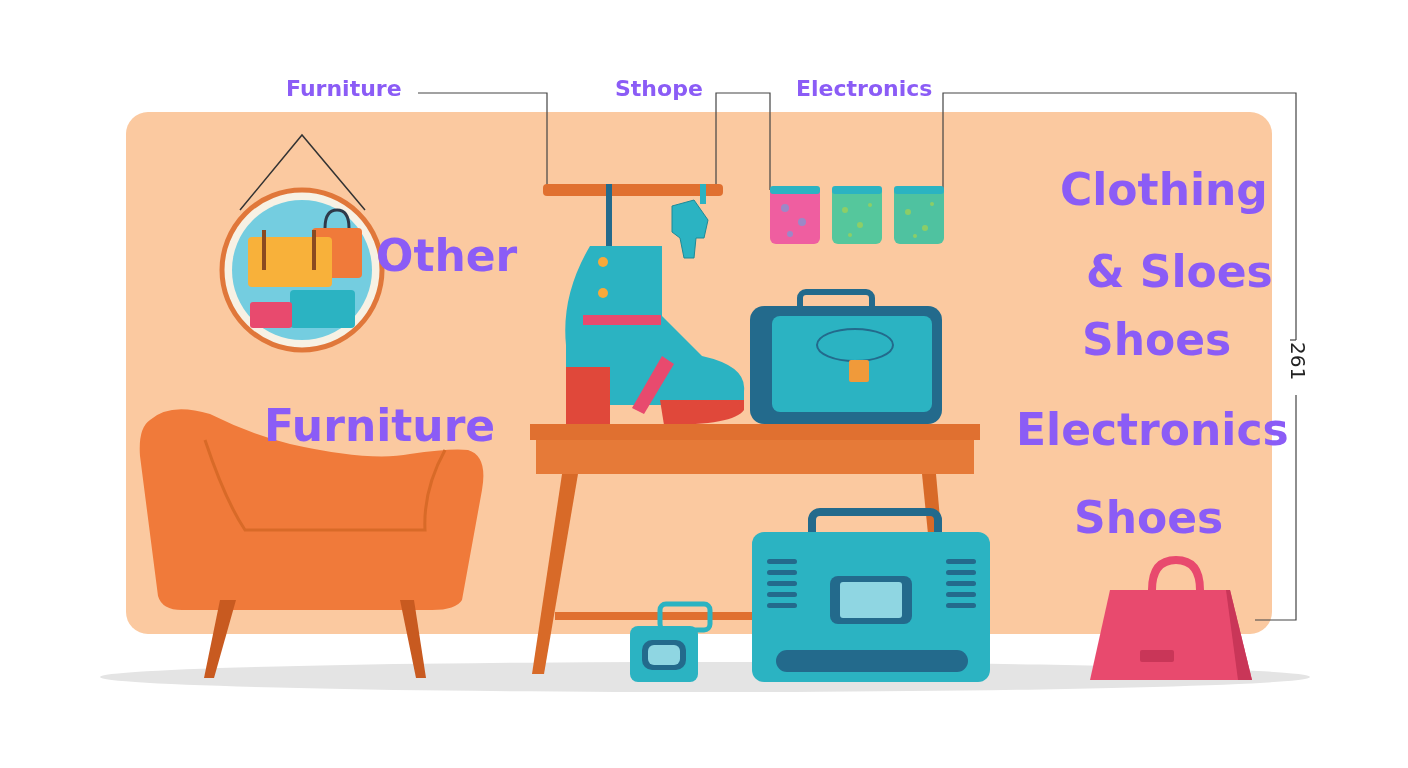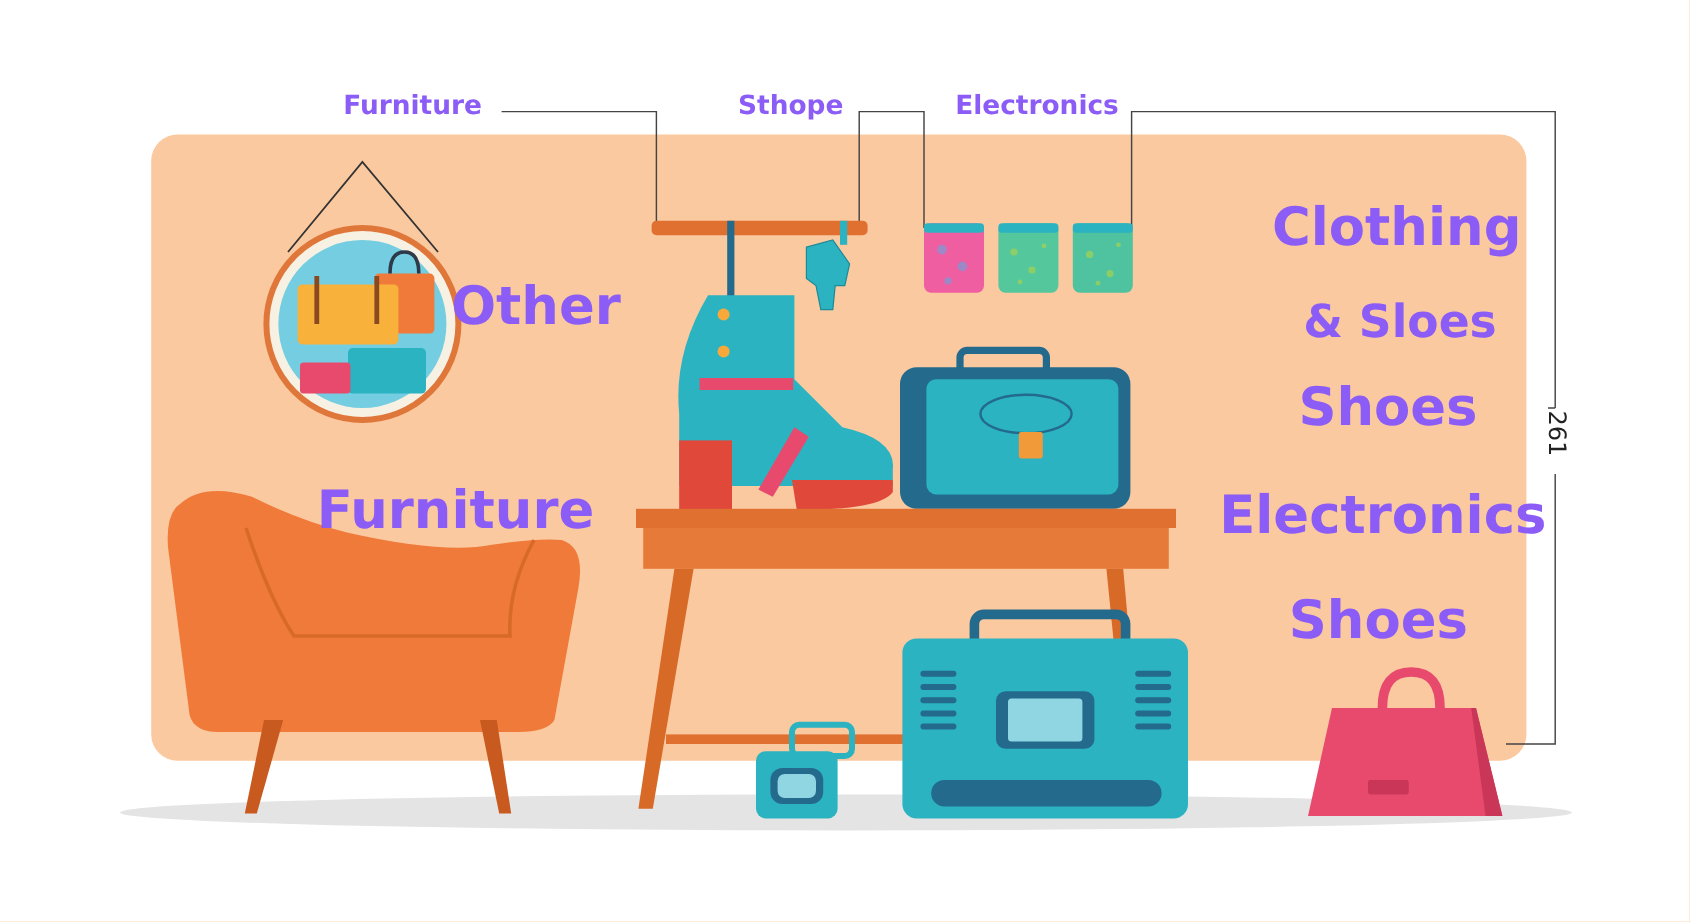--- a/index.html
+++ b/index.html
@@ -141,18 +141,18 @@
   </g>
 </svg>
 
 <div class="abs lbl top-lbl" style="left:286px;">Furniture</div>
 <div class="abs lbl top-lbl" style="left:615px;">Sthope</div>
 <div class="abs lbl top-lbl" style="left:796px;">Electronics</div>
 
 <div class="abs lbl big-lbl" style="left:376px;top:230px;">Other</div>
 <div class="abs lbl big-lbl" style="left:264px;top:400px;">Furniture</div>
 <div class="abs lbl big-lbl" style="left:1060px;top:164px;">Clothing</div>
-<div class="abs lbl" style="left:1086px;top:246px;font-size:38px;">&amp; Sloes</div>
+<div class="abs lbl" style="left:1086px;top:246px;font-size:44px;">&amp; Sloes</div>
 <div class="abs lbl big-lbl" style="left:1082px;top:314px;">Shoes</div>
 <div class="abs lbl big-lbl" style="left:1016px;top:404px;">Electronics</div>
 <div class="abs lbl big-lbl" style="left:1074px;top:492px;">Shoes</div>
 
 <div class="abs dim-label">261</div>
 
 </body></html>

